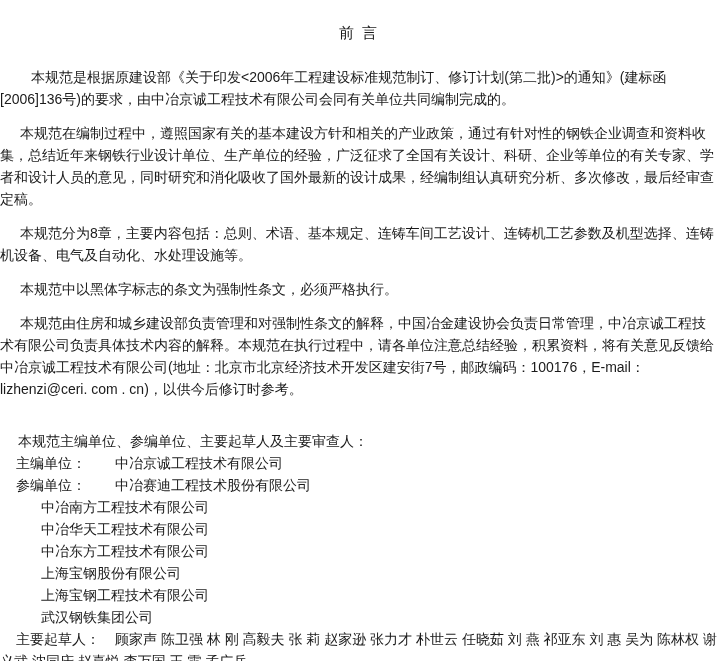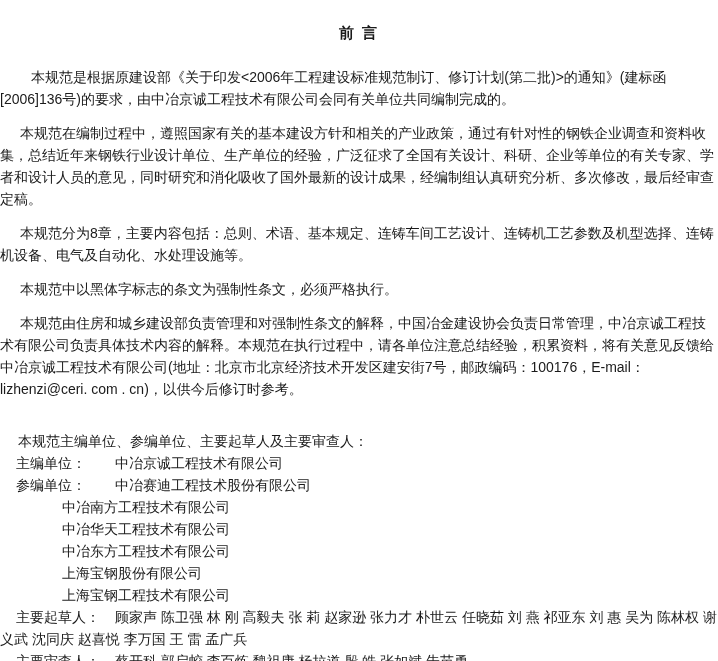--- a/index.html
+++ b/index.html
@@ -10,34 +10,34 @@
     background: #ffffff;
     color: #1a1a1a;
     font-family: "Liberation Sans", sans-serif;
     font-size: 14px;
     line-height: 22px;
     overflow: hidden;
     padding-top: 22px;
   }
   .title {
     font-size: 15px;
-    font-weight: bold;
+    font-weight: normal;
     text-align: center;
     letter-spacing: 2px;
     margin: 0 0 22px 0;
     line-height: 22px;
   }
   p { margin: 0; overflow-wrap: break-word; }
   .p-first  { text-indent: 31px; margin-top: 8px; }
   .p-body   { text-indent: 20px; margin-top: 12px; }
   .p-intro  { text-indent: 18px; margin-top: 30px; }
   .role     { text-indent: 16px; }
   .gap-l { display: inline-block; width: 29px; }
   .gap-s { display: inline-block; width: 15px; }
-  .unit  { padding-left: 62px; }
+  .unit  { padding-left: 41px; }
 </style>
 </head>
 <body>
 
 <h1 class="title">前 言</h1>
 
 <p class="p-first">本规范是根据原建设部《关于印发&lt;2006年工程建设标准规范制订、修订计划(第二批)&gt;的通知》(建标函[2006]136号)的要求，由中冶京诚工程技术有限公司会同有关单位共同编制完成的。</p>
 <p class="p-body">本规范在编制过程中，遵照国家有关的基本建设方针和相关的产业政策，通过有针对性的钢铁企业调查和资料收集，总结近年来钢铁行业设计单位、生产单位的经验，广泛征求了全国有关设计、科研、企业等单位的有关专家、学者和设计人员的意见，同时研究和消化吸收了国外最新的设计成果，经编制组认真研究分析、多次修改，最后经审查定稿。</p>
 <p class="p-body">本规范分为8章，主要内容包括：总则、术语、基本规定、连铸车间工艺设计、连铸机工艺参数及机型选择、连铸机设备、电气及自动化、水处理设施等。</p>
 <p class="p-body">本规范中以黑体字标志的条文为强制性条文，必须严格执行。</p>
@@ -47,17 +47,18 @@
 <p class="role"><span>主编单位：</span><span class="gap-l"></span><span>中冶京诚工程技术有限公司</span></p>
 
 <p class="role"><span>参编单位：</span><span class="gap-l"></span><span>中冶赛迪工程技术股份有限公司</span></p>
 
 <div>
   <p class="unit">中冶南方工程技术有限公司</p>
   <p class="unit">中冶华天工程技术有限公司</p>
   <p class="unit">中冶东方工程技术有限公司</p>
   <p class="unit">上海宝钢股份有限公司</p>
   <p class="unit">上海宝钢工程技术有限公司</p>
+  <p class="unit">武汉钢铁集团公司</p>
 </div>
 
 <p class="role"><span>主要起草人：</span><span class="gap-s"></span><span>顾家声 陈卫强 林 刚 高毅夫 张 莉 赵家逊 张力才 朴世云 任晓茹 刘 燕 祁亚东 刘 惠 吴为 陈林权 谢义武 沈同庆 赵喜悦 李万国 王 雷 孟广兵</span></p>
 
 <p class="role"><span>主要审查人：</span><span class="gap-s"></span><span>蔡开科 郭启蛟 李百炼 魏祖康 杨拉道 殷 皓 张如斌 朱苗勇</span></p>
 
 </body></html>

